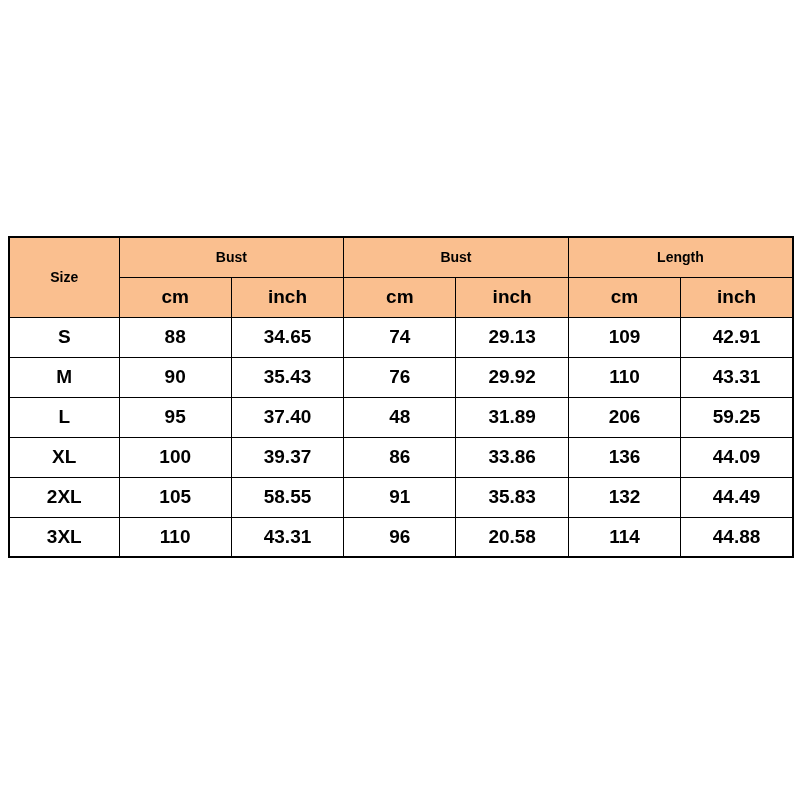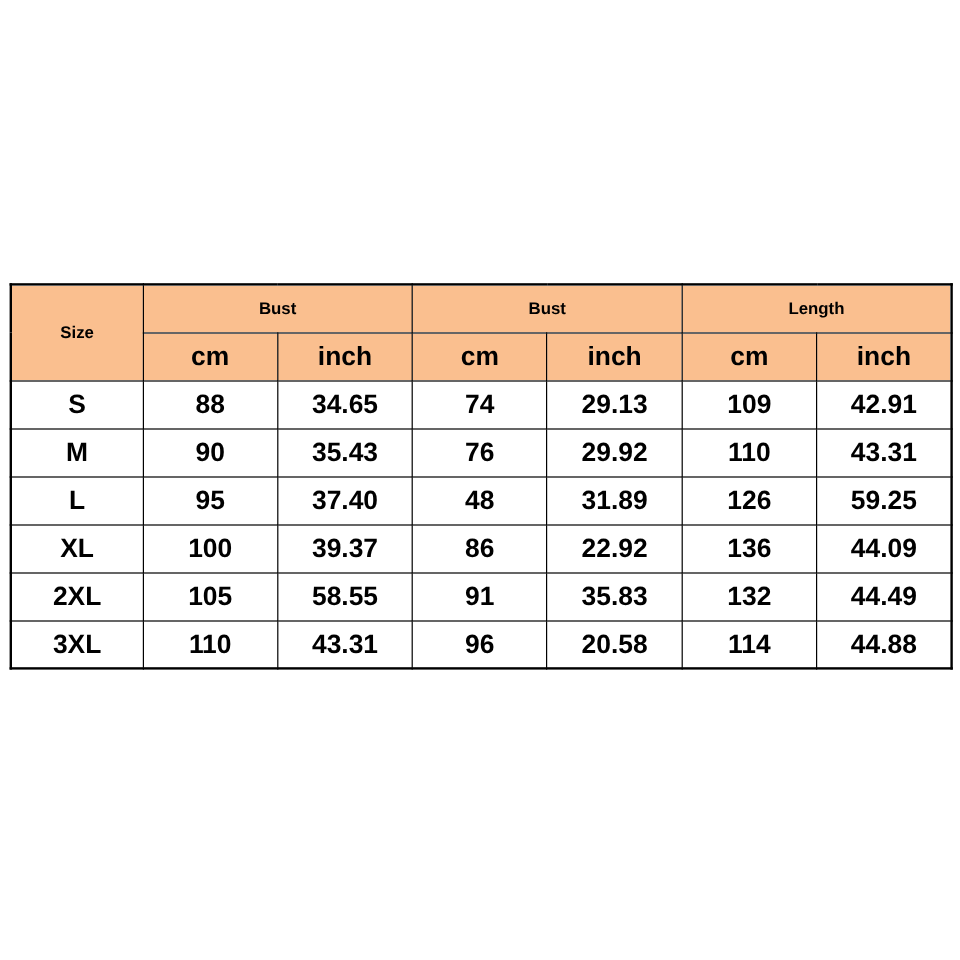--- a/index.html
+++ b/index.html
@@ -34,21 +34,21 @@
     color: var(--text-color);
     font-weight: 700;
   }
   table.size-chart th,
   table.size-chart td {
     border: 1.5px solid var(--border-color);
     text-align: center;
     vertical-align: middle;
     padding: 0;
     height: 40px;
-    font-size: 22px;
+    font-size: 19px;
     font-weight: 700;
     overflow: hidden;
     white-space: nowrap;
   }
   table.size-chart thead th {
     background: var(--header-bg);
   }
   table.size-chart thead tr.group-row th {
     font-size: 14px;
   }
@@ -105,29 +105,29 @@
         <td>29.92</td>
         <td>110</td>
         <td>43.31</td>
       </tr>
       <tr>
         <td>L</td>
         <td>95</td>
         <td>37.40</td>
         <td>48</td>
         <td>31.89</td>
-        <td>126</td>
+        <td>206</td>
         <td>59.25</td>
       </tr>
       <tr>
         <td>XL</td>
         <td>100</td>
         <td>39.37</td>
         <td>86</td>
-        <td>22.92</td>
+        <td>33.86</td>
         <td>136</td>
         <td>44.09</td>
       </tr>
       <tr>
         <td>2XL</td>
         <td>105</td>
         <td>58.55</td>
         <td>91</td>
         <td>35.83</td>
         <td>132</td>

